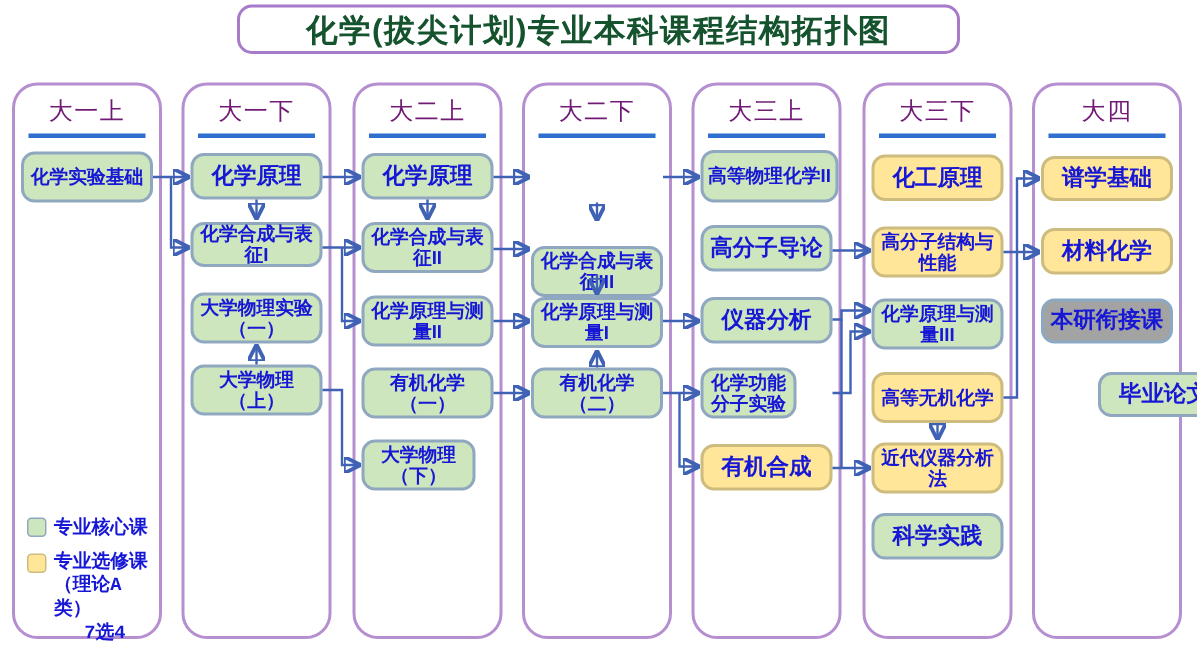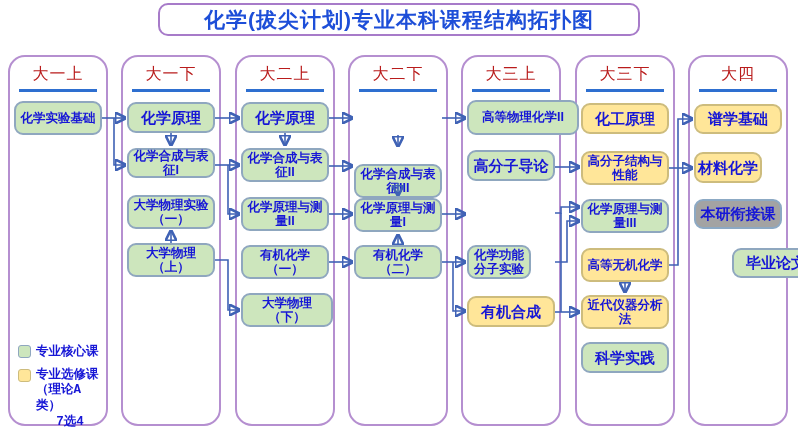--- a/index.html
+++ b/index.html
@@ -4,31 +4,31 @@
 <style>
   html,body { margin:0; padding:0; background:#fff; }
   .canvas {
     position:relative; width:798px; height:435px; background:#ffffff;
     font-family:"Liberation Sans", sans-serif; overflow:hidden;
   }
   .title {
     position:absolute; left:158px; top:3px; width:482px; height:33px;
     border:2px solid #a77bc9; border-radius:10px; background:#fff;
     display:flex; align-items:center; justify-content:center;
-    color:#1d4ed8; font-size:21px; font-weight:bold; letter-spacing:1px;
+    color:#14532d; font-size:21px; font-weight:bold; letter-spacing:1px;
     box-sizing:border-box;
   }
   .column {
     position:absolute; top:55px; width:100px; height:371px;
     border:2px solid #b58fd0; border-radius:17px; background:#fff;
     box-sizing:border-box;
   }
   .col-header {
     position:absolute; top:7px; left:0; width:100%; text-align:center;
-    font-size:16px; color:#b91c1c; letter-spacing:1px;
+    font-size:16px; color:#701a75; letter-spacing:1px;
   }
   .col-underline {
     position:absolute; top:32px; left:9px; right:9px; height:0;
     border-top:3px solid #2e6fd0;
   }
   .box {
     position:absolute; box-sizing:border-box;
     border:2px solid #8fa7bf; border-radius:9px; background:#cde6bd;
     color:#1717d6; font-weight:bold; font-size:12.5px; line-height:1.15;
     display:flex; align-items:center; justify-content:center;
@@ -94,40 +94,41 @@
 
   <div class="box lg" style="left:127px;top:102px;width:88px;height:31px">化学原理</div>
   <div class="box" style="left:127px;top:148px;width:88px;height:30px">化学合成与表征I</div>
   <div class="box" style="left:127px;top:195px;width:88px;height:34px">大学物理实验（一）</div>
   <div class="box" style="left:127px;top:243px;width:88px;height:34px">大学物理（上）</div>
 
   <div class="box lg" style="left:241px;top:102px;width:88px;height:31px">化学原理</div>
   <div class="box" style="left:241px;top:148px;width:88px;height:34px">化学合成与表征II</div>
   <div class="box" style="left:241px;top:197px;width:88px;height:34px">化学原理与测量II</div>
   <div class="box" style="left:241px;top:245px;width:88px;height:34px">有机化学（一）</div>
-  <div class="box" style="left:241px;top:293px;width:92px;height:34px">大学物理（下）</div>
+  <div class="box" style="left:241px;top:293px;width:76px;height:34px">大学物理（下）</div>
 
   <div class="box" style="left:354px;top:164px;width:88px;height:34px">化学合成与表征III</div>
   <div class="box" style="left:354px;top:198px;width:88px;height:34px">化学原理与测量I</div>
   <div class="box" style="left:354px;top:245px;width:88px;height:34px">有机化学（二）</div>
 
-  <div class="box" style="left:467px;top:100px;width:112px;height:35px">高等物理化学II</div>
+  <div class="box" style="left:467px;top:100px;width:92px;height:35px">高等物理化学II</div>
   <div class="box lg" style="left:467px;top:150px;width:88px;height:31px">高分子导论</div>
+  <div class="box lg" style="left:467px;top:198px;width:88px;height:31px">仪器分析</div>
   <div class="box" style="left:467px;top:245px;width:64px;height:34px">化学功能分子实验</div>
   <div class="box lg elective" style="left:467px;top:296px;width:88px;height:31px">有机合成</div>
 
   <div class="box lg elective" style="left:581px;top:103px;width:88px;height:31px">化工原理</div>
   <div class="box elective" style="left:581px;top:151px;width:88px;height:34px">高分子结构与性能</div>
   <div class="box" style="left:581px;top:199px;width:88px;height:34px">化学原理与测量III</div>
   <div class="box elective" style="left:581px;top:248px;width:88px;height:34px">高等无机化学</div>
   <div class="box elective" style="left:581px;top:295px;width:88px;height:34px">近代仪器分析法</div>
   <div class="box lg" style="left:581px;top:342px;width:88px;height:31px">科学实践</div>
 
   <div class="box lg elective" style="left:694px;top:104px;width:88px;height:30px">谱学基础</div>
-  <div class="box lg elective" style="left:694px;top:152px;width:68px;height:31px">材料化学</div>
+  <div class="box lg elective" style="left:694px;top:152px;width:88px;height:31px">材料化学</div>
   <div class="box lg bridge" style="left:694px;top:199px;width:88px;height:30px">本研衔接课</div>
   <div class="box lg" style="left:732px;top:248px;width:88px;height:30px">毕业论文</div>
 
   <div class="legend">
     <div class="legend-item">
       <span class="swatch core"></span>
       <span>专业核心课</span>
     </div>
     <div class="legend-item">
       <span class="swatch elective"></span>

